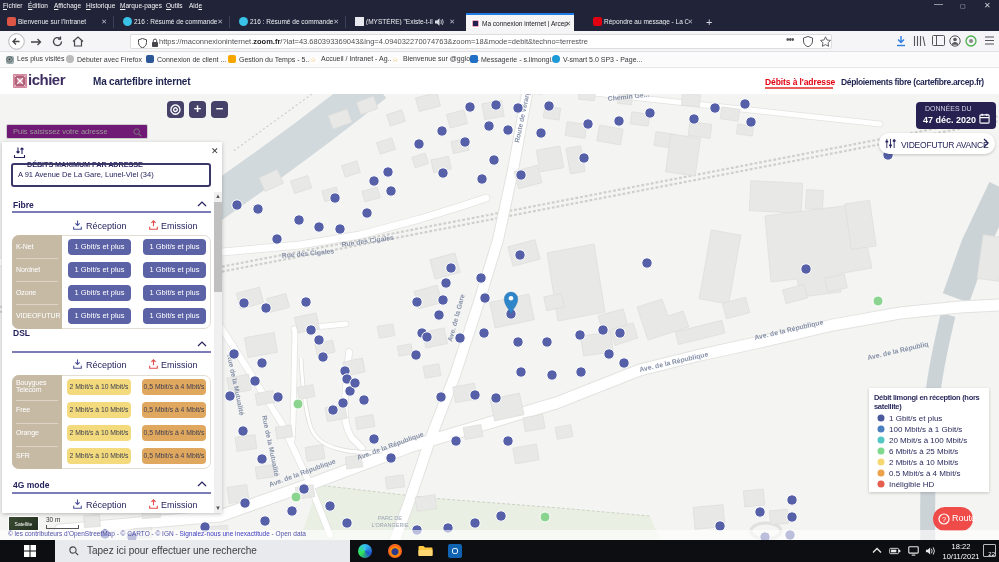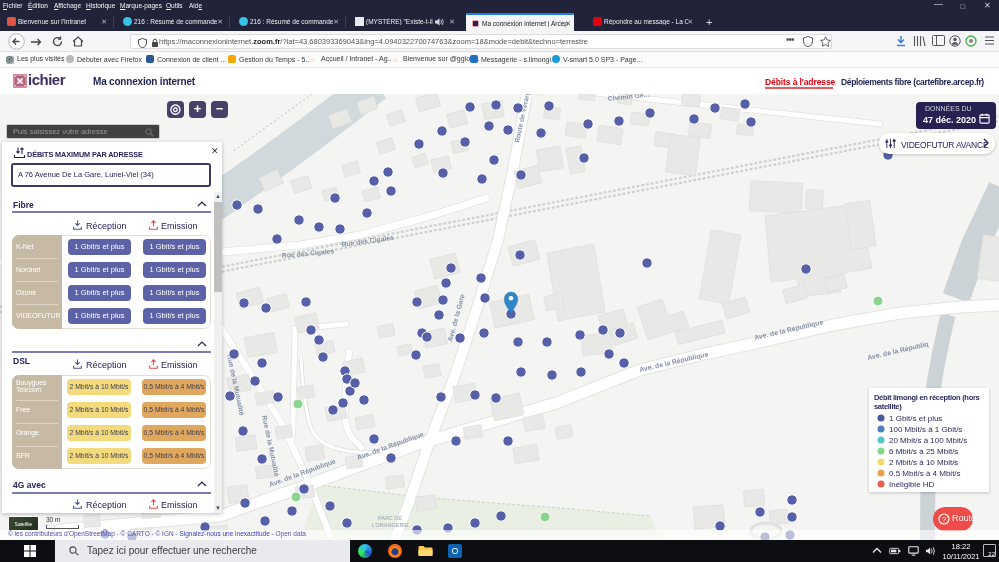--- a/index.html
+++ b/index.html
@@ -160,21 +160,21 @@
   <span class="bk" style="left:552px"><span class="bki" style="background:#1c9ad6;border-radius:50%"></span>V-smart 5.0 SP3 - Page...</span>
 </div>
 
 <div id="phead" class="abs">
   <svg class="abs" style="left:12px;top:5px" width="16" height="17" viewBox="0 0 16 17">
     <rect x="0" y="0" width="16" height="16" fill="#fff"></rect>
     <path d="M1,1 L7,8 L1,15 Z M15,1 L9,8 L15,15 Z M1,1 L8,7 L15,1 Z M1,15 L8,9 L15,15 Z" fill="#c96a84" opacity="0.8"></path>
     <path d="M4,4 L12,4 L12,12 L4,12 Z" fill="none" stroke="#8a3a5a" stroke-width="1"></path>
   </svg>
   <span class="abs" style="left:28px;top:3px;font-size:15px;font-weight:bold;color:#3d2d60;letter-spacing:-0.5px">ichier</span>
-  <span class="abs" style="left:93px;top:8px;font-size:10px;font-weight:bold;color:#1f2350;letter-spacing:-0.2px">Ma connexion internet</span>
+  <span class="abs" style="left:93px;top:8px;font-size:10px;font-weight:bold;color:#1f2350;letter-spacing:-0.2px">Ma cartefibre internet</span>
   <span class="abs" style="left:765px;top:9px;font-size:8.5px;font-weight:bold;color:#e1000f;letter-spacing:-0.1px;white-space:nowrap">Débits à l'adresse</span>
   <div class="abs" style="left:765px;top:19px;width:68px;height:2px;background:#e95d5d"></div>
   <span class="abs" style="left:841px;top:9px;font-size:8.5px;font-weight:bold;color:#1f2350;letter-spacing:-0.35px;white-space:nowrap">Déploiements fibre (cartefibre.arcep.fr)</span>
 </div>
 
 <div id="maparea" class="abs">
 <svg width="999" height="446" viewBox="0 94 999 446">
   <rect x="0" y="94" width="999" height="446" fill="#f4f4f2"></rect>
 
   <polygon points="300,540 318,485 430,498 560,508 650,516 660,540" fill="#e9efe3"></polygon>
@@ -440,36 +440,36 @@
           <circle cx="296" cy="497" r="5"></circle>
           <circle cx="545" cy="517" r="5"></circle>
           <circle cx="878" cy="301" r="5"></circle>
   </g>
 
   <path d="M511,314 C508.2,307.5 504.3,304.8 504.3,298.8 a6.7,6.7 0 1 1 13.4,0 c0,6 -3.9,8.7 -6.7,15.2 z" fill="#2e86c8" stroke="#2674b4" stroke-width="0.5"></path>
   <circle cx="511" cy="298.3" r="2.3" fill="#fff"></circle>
 </svg>
 
 
-<div class="abs" style="left:6px;top:30px;width:154px;height:15px;background:#404040;border:1px solid #ccc;border-radius:2px;font-size:7.5px;color:#999;line-height:13px;padding-left:6px">Puis saisissez votre adresse<svg style="position:absolute;right:5px;top:3px" width="9" height="9" viewBox="0 0 9 9">
+<div class="abs" style="left:6px;top:30px;width:142px;height:15px;background:#701a75;border:1px solid #ccc;border-radius:2px;font-size:7.5px;color:#999;line-height:13px;padding-left:6px">Puis saisissez votre adresse<svg style="position:absolute;right:5px;top:3px" width="9" height="9" viewBox="0 0 9 9">
           <circle cx="3.6" cy="3.6" r="2.8" fill="none" stroke="#777" stroke-width="1"></circle>
           <path d="M5.8,5.8 L8.3,8.3" stroke="#777" stroke-width="1.1"></path>
         </svg></div>
 <div class="mapbtn" style="left:167px;top:7px">◎</div>
 <div class="mapbtn" style="left:189px;top:7px">+</div>
 <div class="mapbtn" style="left:211px;top:7px">−</div>
 
 
 <div id="panel">
   <svg class="abs" style="left:11px;top:4px" width="13" height="13" viewBox="0 0 13 13">
           <path d="M1.5,9 v2.5 h10 V9 M3.5,5.5 L5,7 L6.5,5.5 M5,1.5 v5.5 M7.5,3.5 L9,2 L10.5,3.5 M9,2 v6" stroke="#26235c" stroke-width="1.1" fill="none"></path>
         </svg>
-  <span class="abs" style="left:25px;top:8px;font-size:7.3px;font-weight:bold;letter-spacing:-0.1px">DÉBITS MAXIMUM PAR ADRESSE</span>
+  <span class="abs" style="left:25px;top:18px;font-size:7.3px;font-weight:bold;letter-spacing:-0.1px">DÉBITS MAXIMUM PAR ADRESSE</span>
   <span class="abs" style="left:209px;top:4px;font-size:9px;color:#333">✕</span>
-  <div class="abs" style="left:9px;top:21px;width:200px;height:24px;border:2px solid #3b3768;border-radius:3px;font-size:7.5px;color:#26235c;line-height:20px;padding-left:5px">A 76 Avenue De La Gare, Lunel-Viel (34)</div>
+  <div class="abs" style="left:9px;top:21px;width:200px;height:24px;border:2px solid #3b3768;border-radius:3px;font-size:7.5px;color:#26235c;line-height:20px;padding-left:5px">A 91 Avenue De La Gare, Lunel-Viel (34)</div>
 
   <div class="abs" style="left:212px;top:50px;width:8px;height:321px;background:#f0f0f0"></div>
   <div class="abs" style="left:212px;top:50px;width:8px;height:9px;background:#f0f0f0;color:#555;font-size:6px;text-align:center;line-height:9px">▲</div>
   <div class="abs" style="left:212px;top:362px;width:8px;height:9px;background:#f0f0f0;color:#555;font-size:6px;text-align:center;line-height:9px">▼</div>
   <div class="abs" style="left:212px;top:60px;width:8px;height:90px;background:#c0c0c0"></div>
 
   <span class="sect abs" style="left:11px;top:58px">Fibre</span>
   <svg class="abs" style="left:195px;top:59px" width="10" height="6" viewBox="0 0 10 6">
           <path d="M1,5 L5,1 L9,5" fill="none" stroke="#26235c" stroke-width="1.2"></path>
         </svg>
@@ -493,21 +493,21 @@
   <div class="abs" style="left:14px;top:162px;width:42px;height:1px;background:#ddd4c6"></div>
   <div class="btn-ind" style="left:66px;top:97px">1 Gbit/s et plus</div>
   <div class="btn-ind" style="left:141px;top:97px">1 Gbit/s et plus</div>
   <div class="btn-ind" style="left:66px;top:120px">1 Gbit/s et plus</div>
   <div class="btn-ind" style="left:141px;top:120px">1 Gbit/s et plus</div>
   <div class="btn-ind" style="left:66px;top:143px">1 Gbit/s et plus</div>
   <div class="btn-ind" style="left:141px;top:143px">1 Gbit/s et plus</div>
   <div class="btn-ind" style="left:66px;top:166px">1 Gbit/s et plus</div>
   <div class="btn-ind" style="left:141px;top:166px">1 Gbit/s et plus</div>
 
-  <span class="sect abs" style="left:11px;top:214px">DSL</span>
+  <span class="sect abs" style="left:11px;top:186px">DSL</span>
   <svg class="abs" style="left:195px;top:199px" width="10" height="6" viewBox="0 0 10 6">
           <path d="M1,5 L5,1 L9,5" fill="none" stroke="#26235c" stroke-width="1.2"></path>
         </svg>
   <div class="abs" style="left:10px;top:209px;width:199px;height:1.5px;background:#7b7bb5"></div>
   <svg class="abs" style="left:70px;top:217px" width="11" height="11" viewBox="0 0 13 13">
           <path d="M2,8 v3 h9 v-3 M4,4 l2.5,2.5 L9,4 M6.5,0.5 v6" stroke="#4c5296" stroke-width="1.3" fill="none"></path>
         </svg>
   <span class="abs" style="left:84px;top:218px;font-size:9px">Réception</span>
   <svg class="abs" style="left:146px;top:217px" width="11" height="11" viewBox="0 0 13 13">
           <path d="M2,8 v3 h9 v-3 M4,3.5 l2.5,-2.5 L9,3.5 M6.5,1.5 v6" stroke="#e1504e" stroke-width="1.3" fill="none"></path>
@@ -524,21 +524,21 @@
   <div class="abs" style="left:14px;top:304px;width:42px;height:1px;background:#ddd4c6"></div>
   <div class="btn-yel" style="left:65px;top:237px">2 Mbit/s à 10 Mbit/s</div>
   <div class="btn-org" style="left:140px;top:237px">0,5 Mbit/s à 4 Mbit/s</div>
   <div class="btn-yel" style="left:65px;top:260px">2 Mbit/s à 10 Mbit/s</div>
   <div class="btn-org" style="left:140px;top:260px">0,5 Mbit/s à 4 Mbit/s</div>
   <div class="btn-yel" style="left:65px;top:283px">2 Mbit/s à 10 Mbit/s</div>
   <div class="btn-org" style="left:140px;top:283px">0,5 Mbit/s à 4 Mbit/s</div>
   <div class="btn-yel" style="left:65px;top:306px">2 Mbit/s à 10 Mbit/s</div>
   <div class="btn-org" style="left:140px;top:306px">0,5 Mbit/s à 4 Mbit/s</div>
 
-  <span class="sect abs" style="left:11px;top:338px">4G avec</span>
+  <span class="sect abs" style="left:11px;top:338px">4G mode</span>
   <svg class="abs" style="left:195px;top:339px" width="10" height="6" viewBox="0 0 10 6">
           <path d="M1,5 L5,1 L9,5" fill="none" stroke="#26235c" stroke-width="1.2"></path>
         </svg>
   <div class="abs" style="left:10px;top:350px;width:199px;height:1.5px;background:#7b7bb5"></div>
   <svg class="abs" style="left:70px;top:357px" width="11" height="11" viewBox="0 0 13 13">
           <path d="M2,8 v3 h9 v-3 M4,4 l2.5,2.5 L9,4 M6.5,0.5 v6" stroke="#4c5296" stroke-width="1.3" fill="none"></path>
         </svg>
   <span class="abs" style="left:84px;top:358px;font-size:9px">Réception</span>
   <svg class="abs" style="left:146px;top:357px" width="11" height="11" viewBox="0 0 13 13">
           <path d="M2,8 v3 h9 v-3 M4,3.5 l2.5,-2.5 L9,3.5 M6.5,1.5 v6" stroke="#e1504e" stroke-width="1.3" fill="none"></path>

